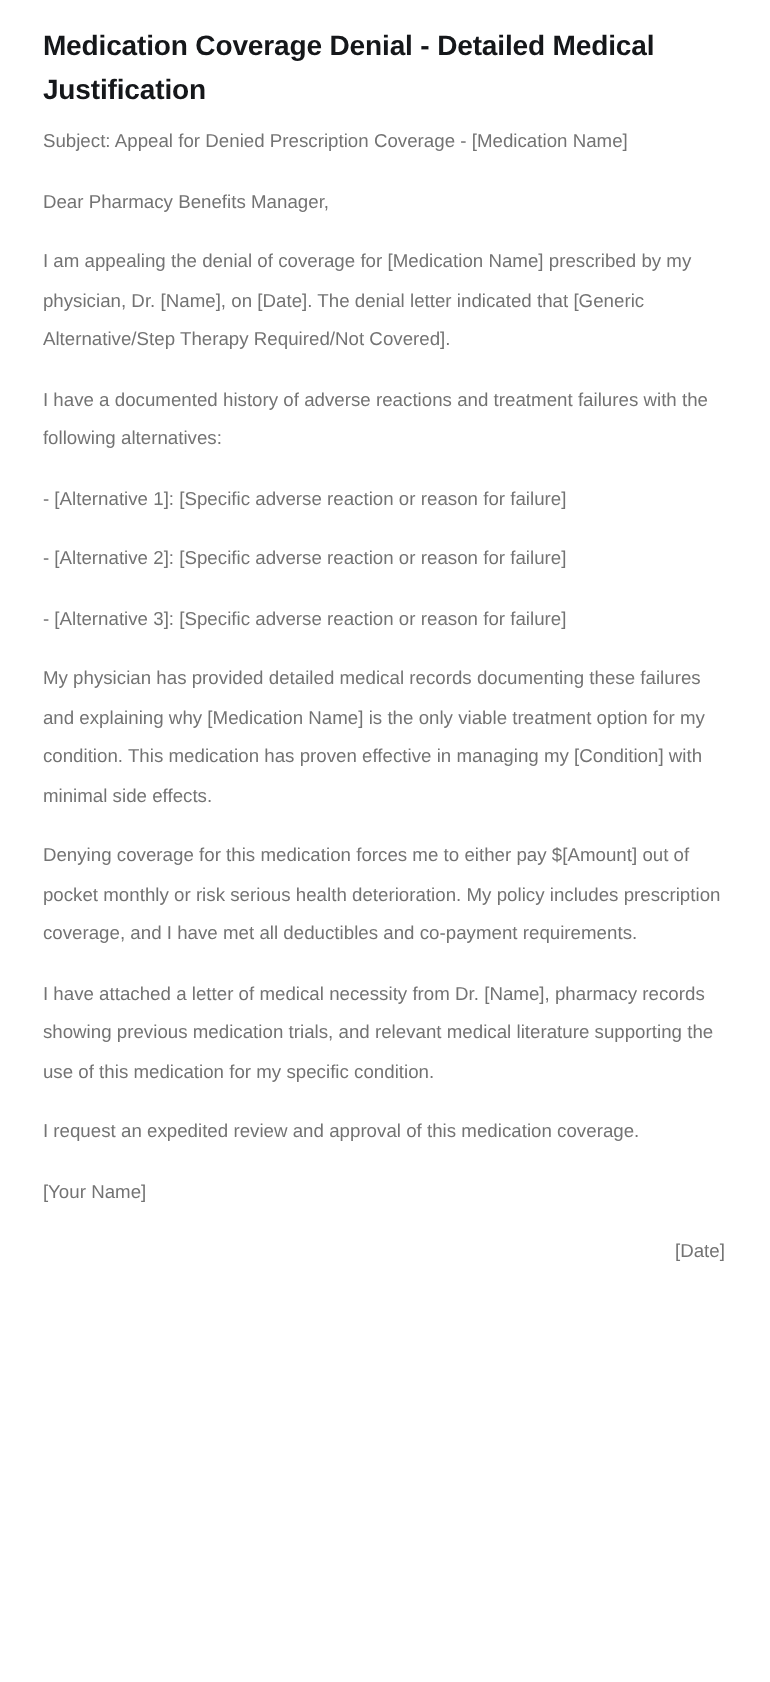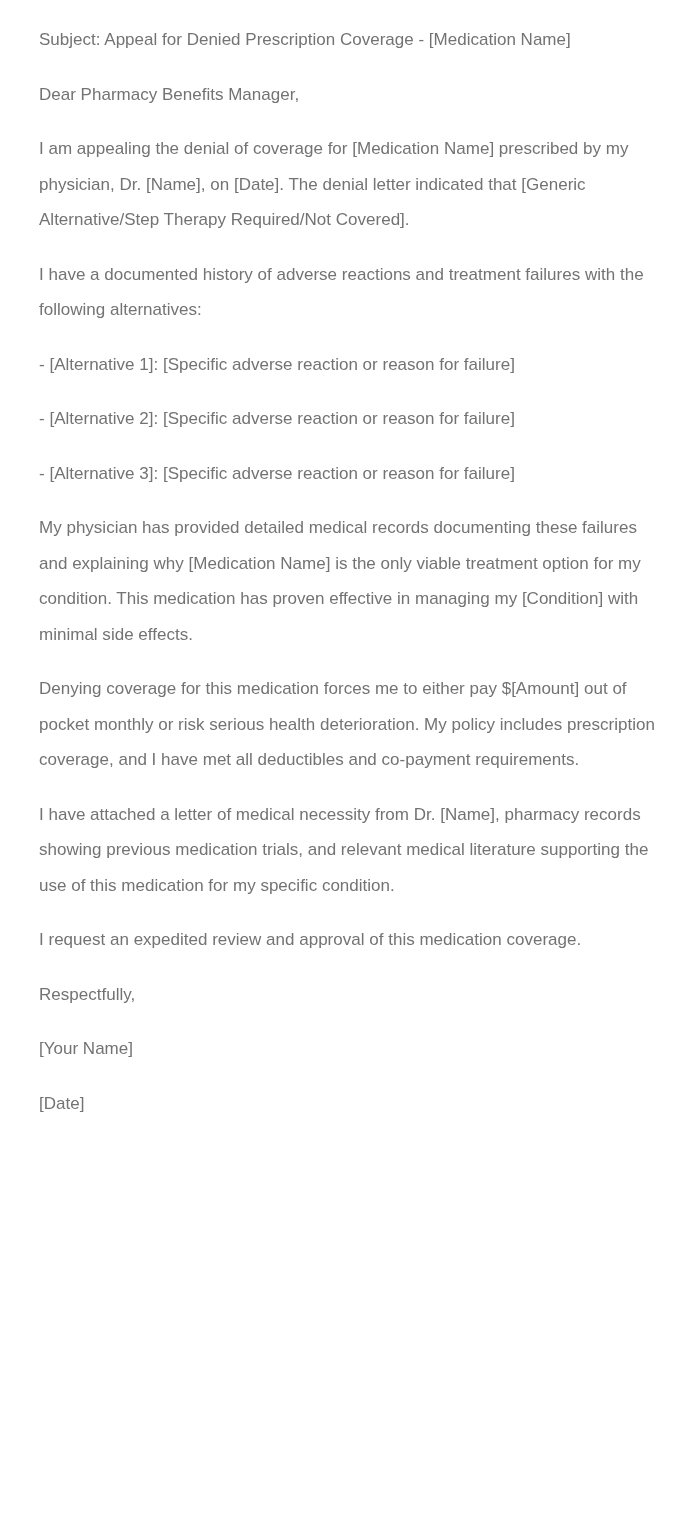--- a/index.html
+++ b/index.html
@@ -39,31 +39,33 @@
     font-size: 17px;
     line-height: 35.5px;
     margin: 0 0 19px 0;
     color: #737373;
     max-width: 622px;
     font-weight: 400;
     letter-spacing: 0.01px;
   }
   .para:last-child {
     margin-bottom: 0;
+    text-align: right;
   }
   .para.bullet {
     white-space: nowrap;
   }
 </style>
 </head>
 <body>
 
 <div class="page">
   <div class="doc-body">
 
+    <h1 class="doc-title">Medication Coverage Denial - Detailed Medical Justification</h1>
 
     <p class="para">Subject: Appeal for Denied Prescription Coverage - [Medication Name]</p>
 
     <p class="para">Dear Pharmacy Benefits Manager,</p>
 
     <p class="para">I am appealing the denial of coverage for [Medication Name] prescribed by my physician, Dr. [Name], on [Date]. The denial letter indicated that [Generic Alternative/Step Therapy Required/Not Covered].</p>
 
     <p class="para">I have a documented history of adverse reactions and treatment failures with the following alternatives:</p>
 
     <p class="para bullet">- [Alternative 1]: [Specific adverse reaction or reason for failure]</p>
@@ -73,21 +75,20 @@
     <p class="para bullet">- [Alternative 3]: [Specific adverse reaction or reason for failure]</p>
 
     <p class="para">My physician has provided detailed medical records documenting these failures and explaining why [Medication Name] is the only viable treatment option for my condition. This medication has proven effective in managing my [Condition] with minimal side effects.</p>
 
     <p class="para">Denying coverage for this medication forces me to either pay $[Amount] out of pocket monthly or risk serious health deterioration. My policy includes prescription coverage, and I have met all deductibles and co-payment requirements.</p>
 
     <p class="para">I have attached a letter of medical necessity from Dr. [Name], pharmacy records showing previous medication trials, and relevant medical literature supporting the use of this medication for my specific condition.</p>
 
     <p class="para">I request an expedited review and approval of this medication coverage.</p>
 
-    <p class="para">Respectfully,</p>
 
     <p class="para">[Your Name]</p>
 
 
     <p class="para">[Date]</p>
 
   </div>
 </div>
 
 </body></html>

